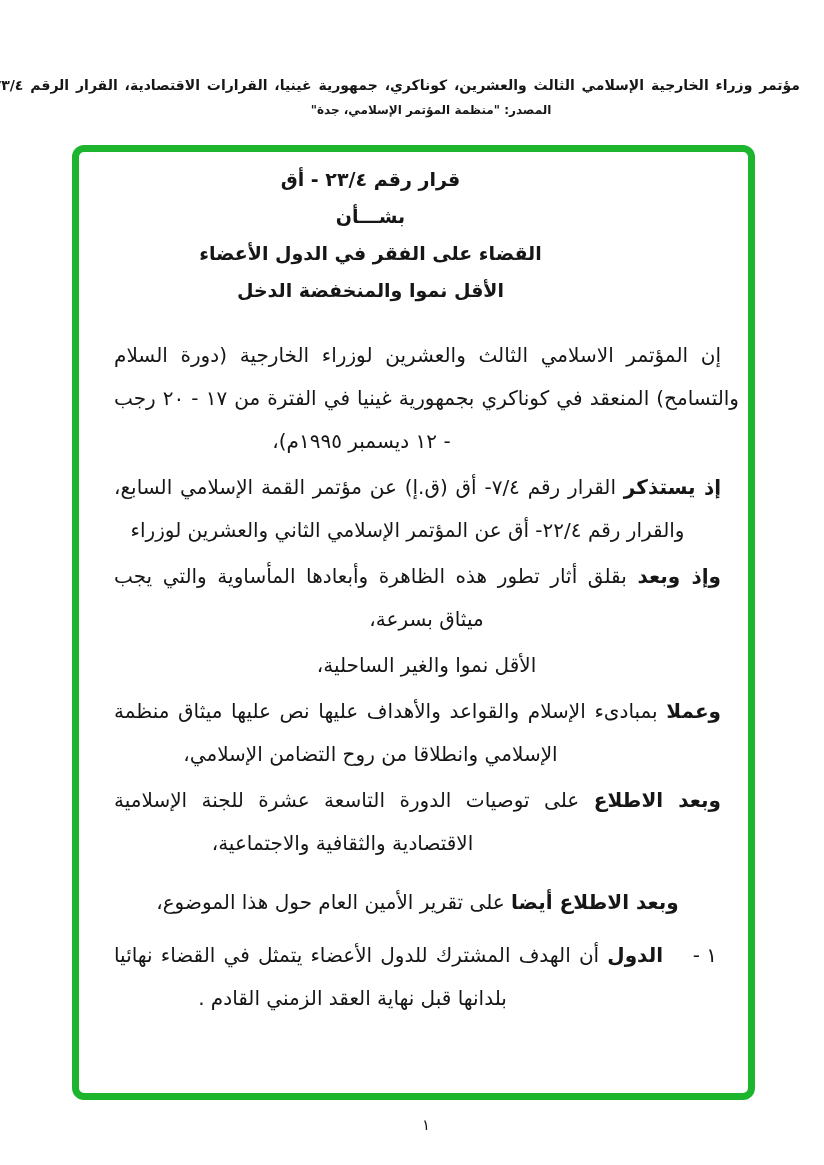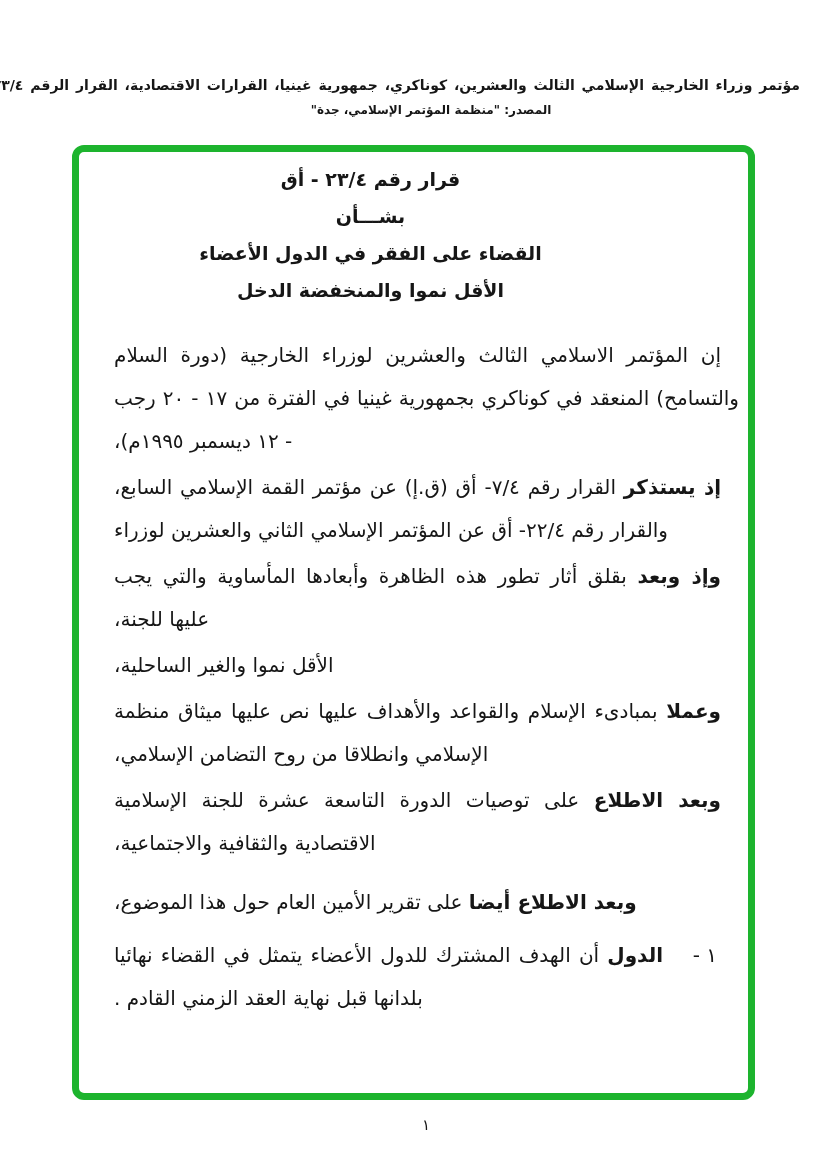--- a/index.html
+++ b/index.html
@@ -17,21 +17,21 @@
         border:7px solid #1db42e;border-radius:12px;}
 
   
   .title{position:absolute;left:72px;top:161px;width:597px;text-align:center;
          font-weight:bold;font-size:19px;line-height:37px;}
 
   
   .body{position:absolute;top:334px;left:114px;width:625px;font-size:20px;}
   .line{line-height:43px;height:43px;overflow:hidden;}
   .jline{text-align:justify;text-align-last:justify;}
-  .rline{text-align:left;}
+  .rline{text-align:center;}
   .first{text-indent:18px;}
   .ind38{text-indent:38px;}
   .ind72{text-indent:72px;}
   .ind112{text-indent:112px;}
   .ind130{text-indent:130px;}
   .ind168{text-indent:168px;}
   .para{margin-bottom:3px;}
   .gap-lg{margin-top:16px;}
   .b{font-weight:bold;}
 
@@ -74,21 +74,21 @@
         <span>القرار رقم ٧/٤- أق (ق.إ) عن مؤتمر القمة الإسلامي السابع،</span>
       </div>
       <div class="line rline ind38">والقرار رقم ٢٢/٤- أق عن المؤتمر الإسلامي الثاني والعشرين لوزراء الخارجية،</div>
     </div>
 
     <div class="para">
       <div class="line jline first">
         <span class="b">وإذ وبعد</span>
         <span>بقلق أثار تطور هذه الظاهرة وأبعادها المأساوية والتي يجب السيطرة</span>
       </div>
-      <div class="line rline">عليها للجنة،</div>
+      <div class="line rline">ميثاق بسرعة،</div>
     </div>
 
     <div class="para">
       <div class="line rline">الأقل نموا والغير الساحلية،</div>
     </div>
 
     <div class="para">
       <div class="line jline first">
         <span class="b">وعملا</span>
         <span>بمبادىء الإسلام والقواعد والأهداف عليها نص عليها ميثاق منظمة المؤتمر</span>

